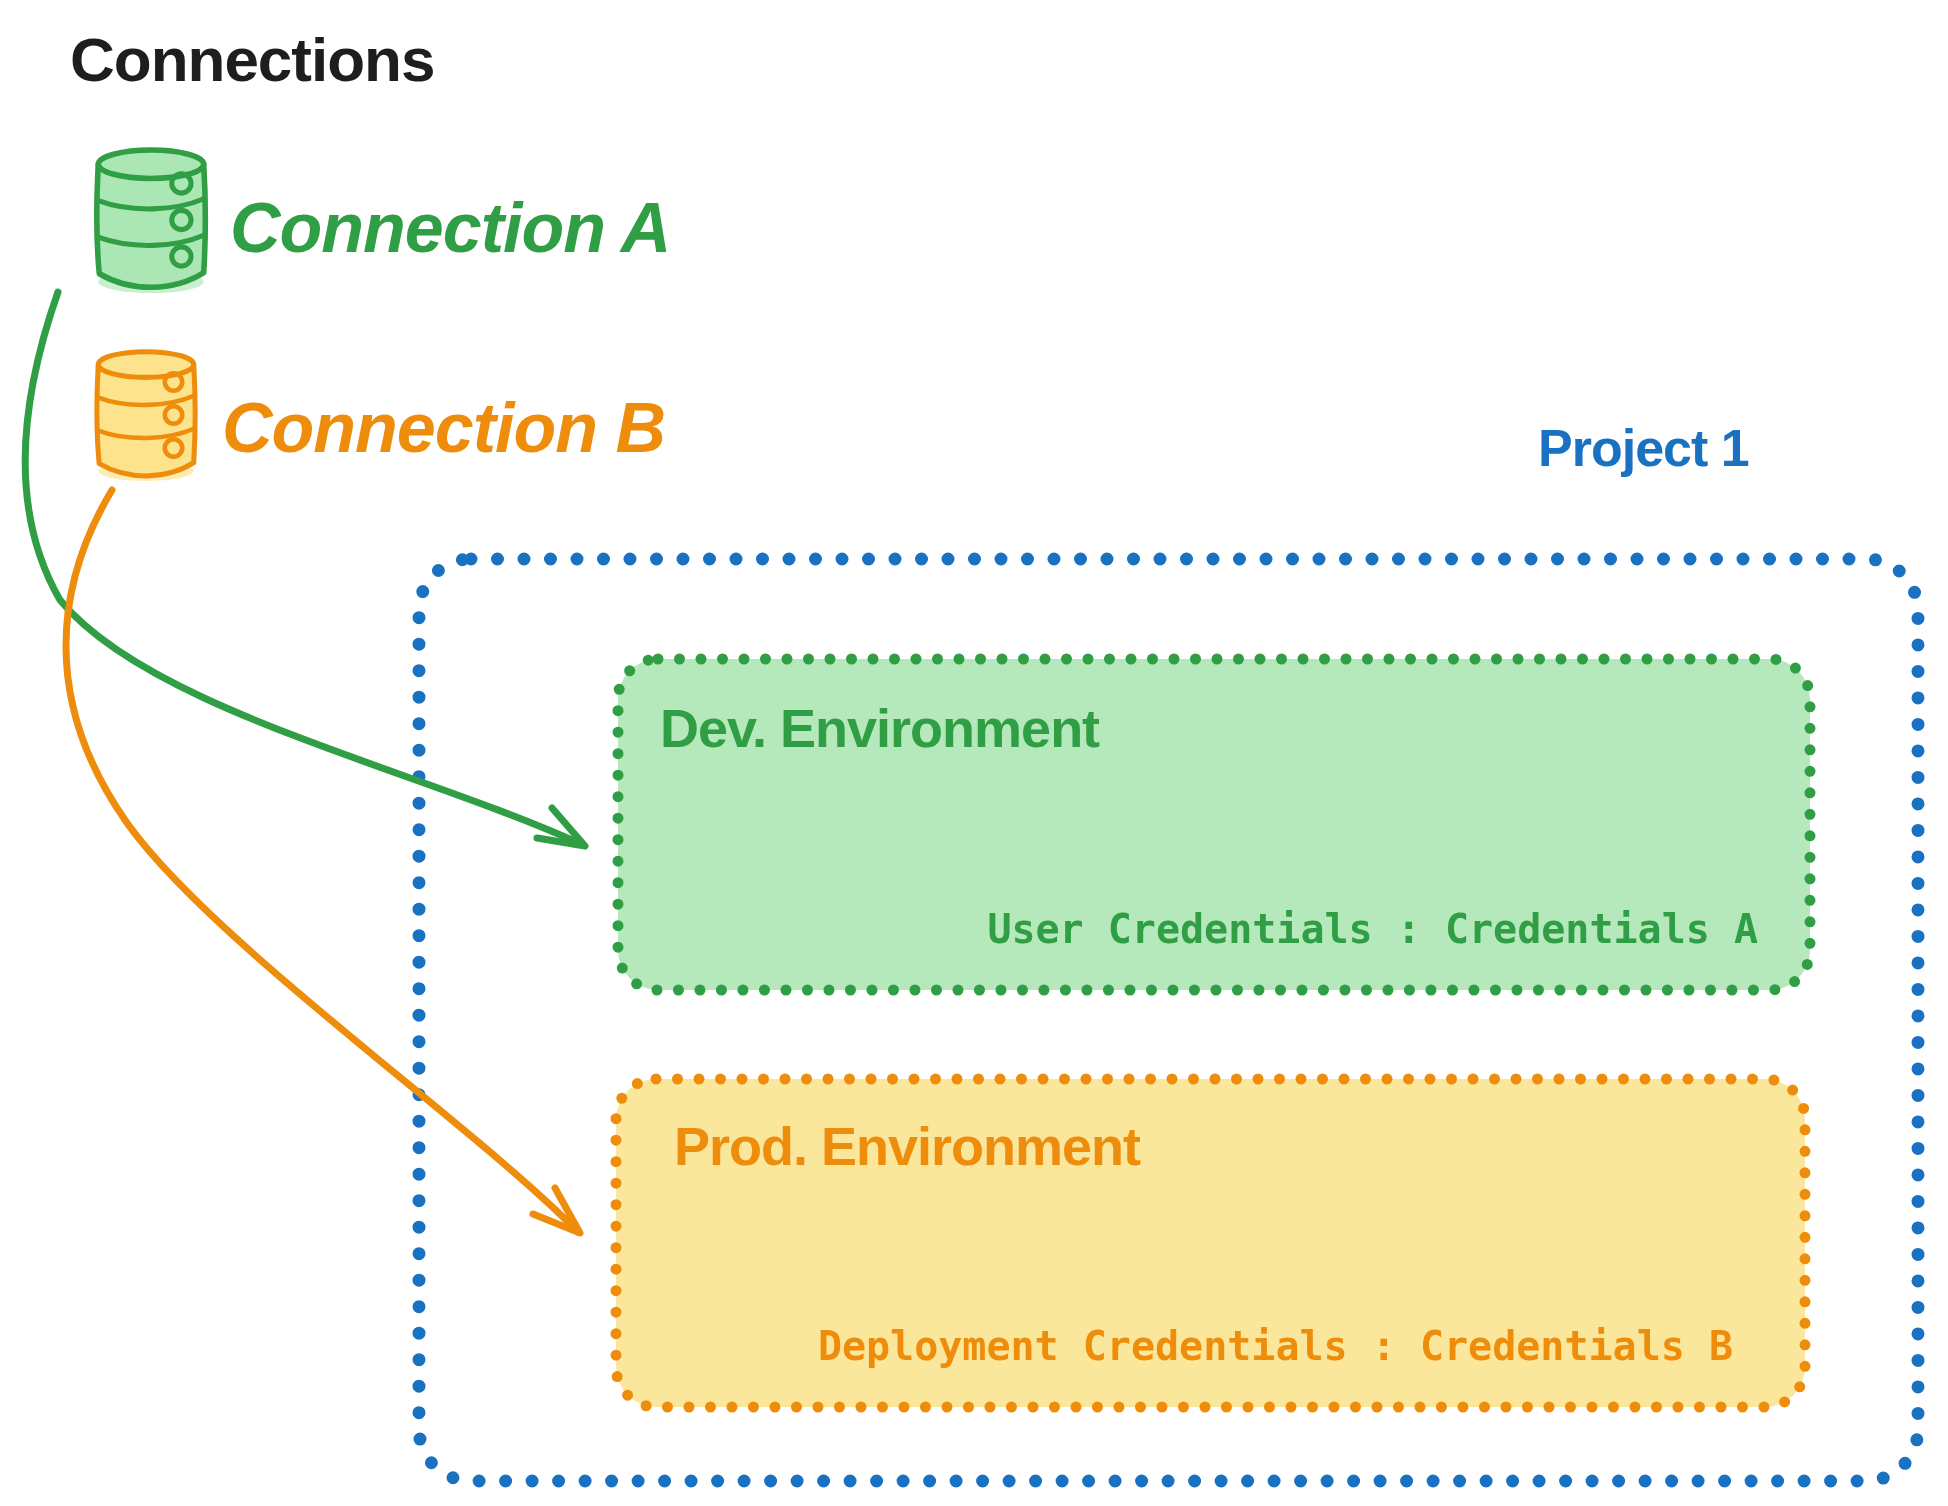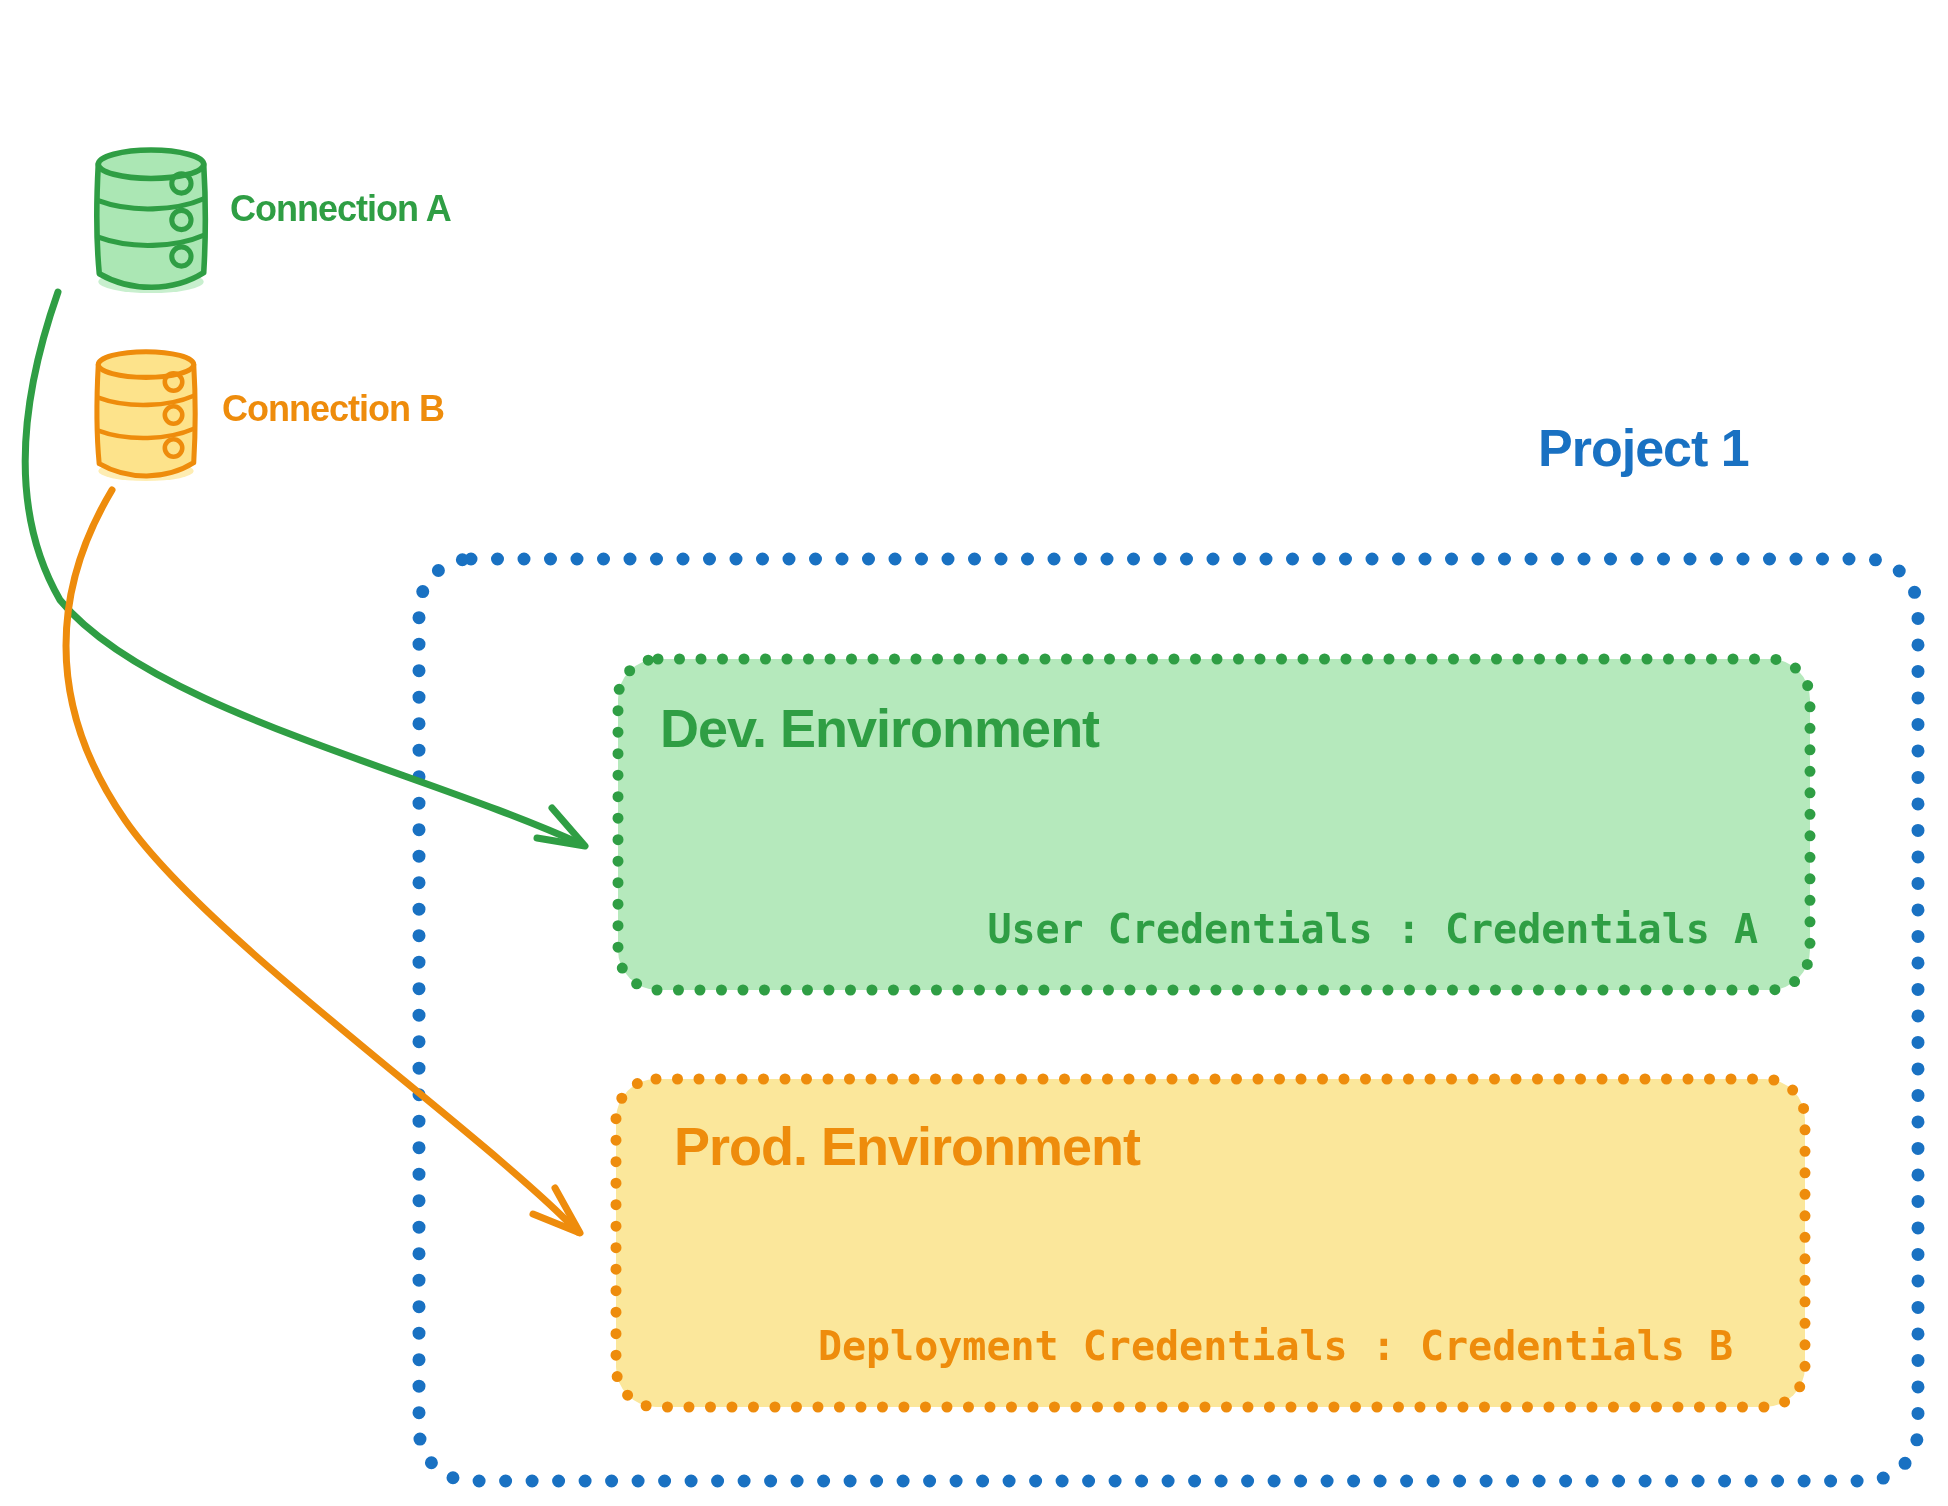--- a/index.html
+++ b/index.html
@@ -5,21 +5,21 @@
   html,body{margin:0;padding:0;background:#ffffff;}
   .canvas{
     position:relative;width:1948px;height:1506px;background:#fff;overflow:hidden;
     font-family:"Liberation Sans",sans-serif;
   }
   
   .hand{font-weight:bold;letter-spacing:-1px;}
   .diagram-title{
     position:absolute;left:70px;top:24px;font-size:62px;color:var(--ink,#1e1e1e);
   }
-  .conn-label{position:absolute;font-size:36px;}
+  .conn-label{position:absolute;font-size:70px;font-style:italic;}
   .conn-label.a{left:230px;top:188px;color:var(--green,#2f9e44);}
   .conn-label.b{left:222px;top:388px;color:var(--orange,#ee8c0c);}
   .project-title{
     position:absolute;left:1538px;top:418px;font-size:52px;color:var(--blue,#1971c2);
   }
   .env-name{position:absolute;font-size:54px;}
   .env-cred{
     position:absolute;font-family:"DejaVu Sans Mono",monospace;
     font-size:40px;font-weight:bold;white-space:pre;
   }
@@ -46,20 +46,21 @@
   .db-icon.b{left:90px;top:348px;}
   .arrow-layer{position:absolute;left:0;top:0;width:1948px;height:1506px;pointer-events:none;}
   .arrow{fill:none;stroke-width:7;stroke-linecap:round;stroke-linejoin:round;}
   .dotted{fill:none;stroke-linecap:round;}
 </style>
 </head>
 <body>
 
 <div class="canvas">
 
+  <div class="diagram-title hand">Connections</div>
 
   <svg class="db-icon a" width="122" height="148" viewBox="0 0 120 146">
     <ellipse cx="60" cy="134" rx="52" ry="11" class="fill-green-db" opacity="0.65"></ellipse>
     <path d="M8 18 C6 55 6 95 9 126 C40 144 82 144 112 125 C114 92 114 52 112 18 Z" class="fill-green-db stroke-green" stroke-width="5.5" stroke-linejoin="round"></path>
     <ellipse cx="60" cy="18" rx="52" ry="14" class="fill-green-db stroke-green" stroke-width="5.5"></ellipse>
     <path d="M8 54 C40 66 85 64 112 52" fill="none" class="stroke-green" stroke-width="5" stroke-linecap="round"></path>
     <path d="M8 90 C40 102 85 100 112 88" fill="none" class="stroke-green" stroke-width="5" stroke-linecap="round"></path>
     <circle cx="90" cy="37" r="9.5" fill="none" class="stroke-green" stroke-width="5"></circle>
     <circle cx="90" cy="73" r="9.5" fill="none" class="stroke-green" stroke-width="5"></circle>
     <circle cx="90" cy="109" r="9.5" fill="none" class="stroke-green" stroke-width="5"></circle>

